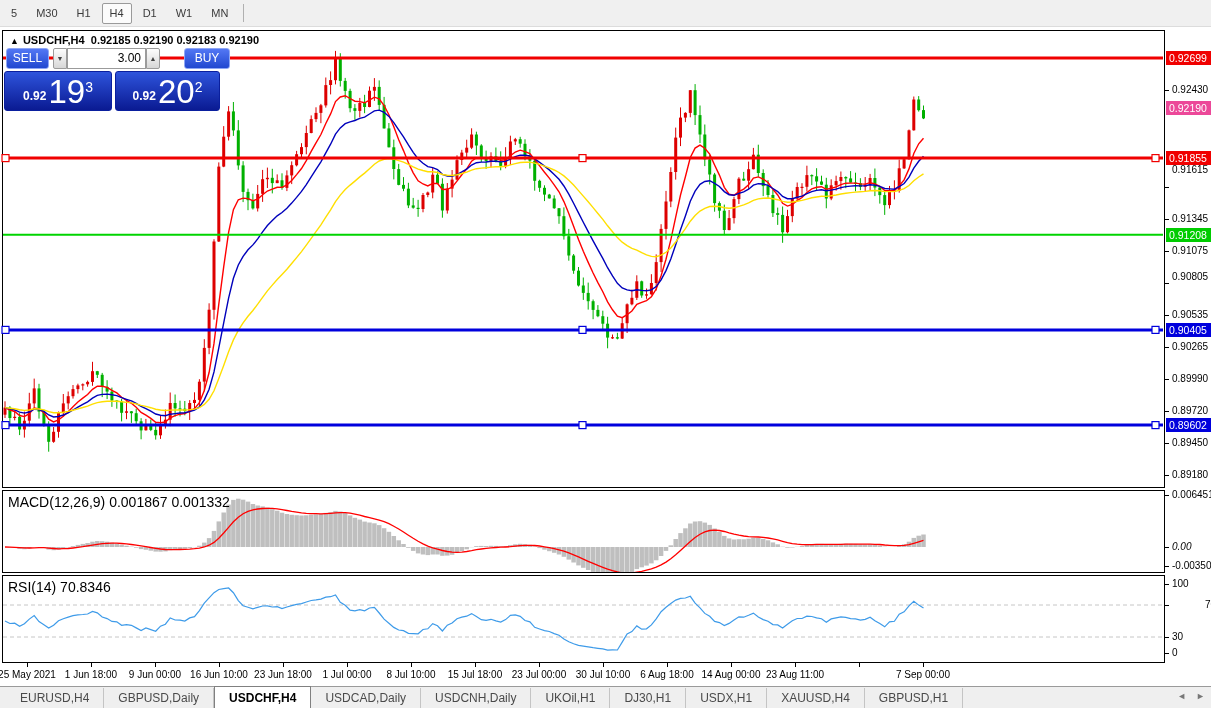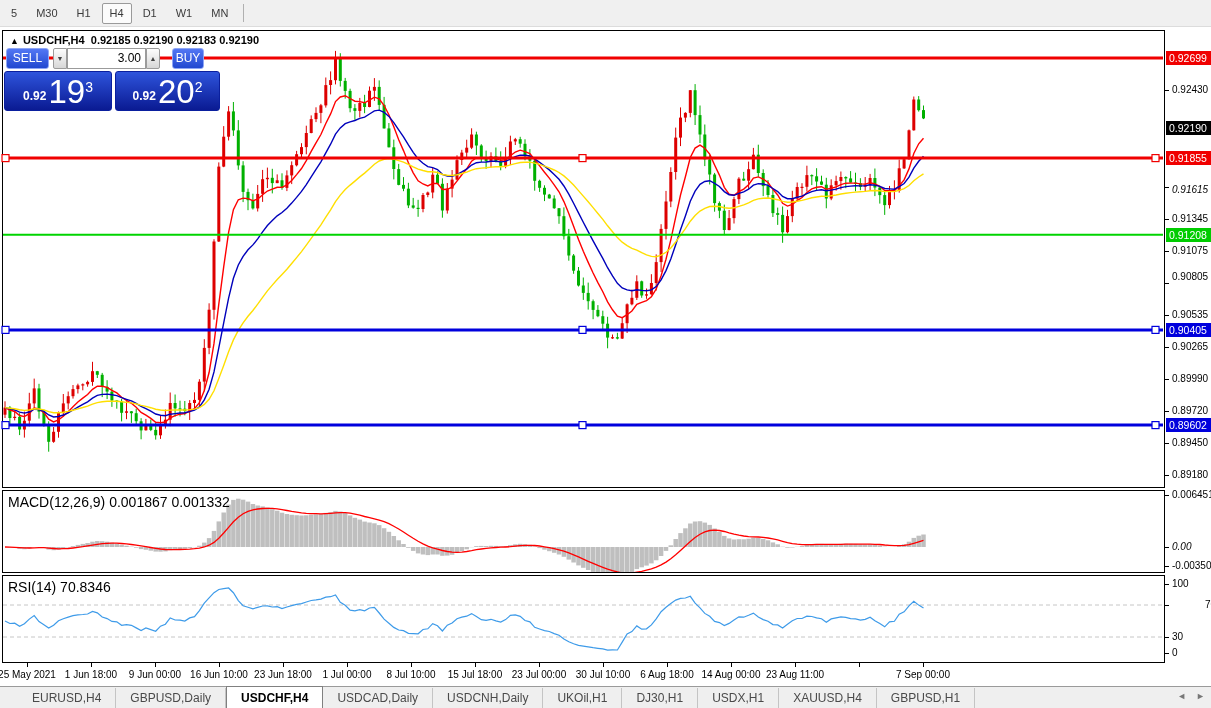--- a/index.html
+++ b/index.html
@@ -25,30 +25,30 @@
 
 #price-axis{position:absolute;left:1165px;top:28px;width:46px;height:635px;z-index:3}
 .tick-mark{position:absolute;left:0;width:4px;height:1px;background:#000}
 .tick-label{position:absolute;left:7px;height:14px;line-height:14px;font-size:10px;color:#000;white-space:nowrap}
 .price-box{position:absolute;left:1px;width:45px;height:14px;line-height:14px;font-size:10.5px;color:#fff;padding-left:3px;white-space:nowrap}
 
 #date-axis{position:absolute;left:0;top:663px;width:1211px;height:23px;background:#fff;z-index:3}
 .date-tick{position:absolute;top:0;width:1px;height:4px;background:#000}
 .date-label{position:absolute;top:6px;transform:translateX(-50%);font-size:10px;color:#000;white-space:nowrap}
 
-#tabbar{position:absolute;left:0;top:686px;width:1211px;height:22px;background:#efefef;border-top:1px solid #9a9a9a;display:flex;align-items:flex-end;padding-left:18px;z-index:6}
+#tabbar{position:absolute;left:0;top:686px;width:1211px;height:22px;background:#efefef;border-top:1px solid #9a9a9a;display:flex;align-items:flex-end;padding-left:6px;z-index:6}
 .tab{height:20px;line-height:20px;padding:0 14px;font-size:12px;color:#4a4a4a;border-right:1px solid #c4c4c4;white-space:nowrap}
 .tab.active{background:#fff;color:#000;font-weight:bold;border:1px solid #808080;border-bottom:none;height:22px;line-height:22px}
 .tab-nav{position:absolute;right:6px;top:4px;display:flex;gap:10px;font-size:9px;color:#777}
 .tab-nav span{cursor:default}
 
 #trade-widget{position:absolute;left:4px;top:47px;width:218px;height:65px;z-index:5}
 .tw-btn{position:absolute;top:1px;height:21px;background:linear-gradient(#5377f4,#2148d0);border:1px solid #8ea6f5;border-radius:3px;color:#fff;font-size:12px;text-align:center;line-height:19px}
 #sell-btn{left:2px;width:43px}
-#buy-btn{left:168px;width:32px}
+#buy-btn{left:180px;width:46px}
 .vol-btn{position:absolute;top:1px;width:14px;height:21px;background:linear-gradient(#fdfdfd,#d7d7d7);border:1px solid #9b9b9b;color:#444;font-size:7px;text-align:center;line-height:20px}
 #vol-down{left:49px;border-radius:2px 0 0 2px}
 #vol-up{left:142px;border-radius:0 2px 2px 0}
 #vol-field{position:absolute;left:63px;top:1px;width:79px;height:21px;background:#fff;border:1px solid #9b9b9b;font-size:12px;color:#000;text-align:right;padding:0 4px;line-height:19px}
 .price-panel{position:absolute;top:24px;width:105px;height:40px;background:linear-gradient(#2e54dc,#0a1a92);border:1px solid #0a1f9e;border-radius:3px;color:#fff;display:flex;align-items:flex-end;justify-content:center;padding-bottom:3px}
 #sell-panel{left:0px;width:108px}
 #buy-panel{left:111px}
 .pp-small{font-size:12px;font-weight:bold;margin:0 2px 4px 0}
 .pp-big{font-size:33px;line-height:30px}
 .pp-sup{font-size:14px;margin-bottom:12px}
@@ -711,41 +711,41 @@
     </div>
   </div>
 
   <div id="macd-label" class="ind-label">MACD(12,26,9) 0.001867 0.001332</div>
   <div id="rsi-label" class="ind-label">RSI(14) 70.8346</div>
 
   <div id="price-axis">
       <div class="tick-mark" style="top: 62px;"></div>
       <div class="tick-label" style="top: 55px;">0.92430</div>
       <div class="tick-mark" style="top: 158.564px;"></div>
-      <div class="tick-label" style="top: 155px; font-style: italic;">0.91615</div>
+      <div class="tick-label" style="top: 135px;">0.91615</div>
       <div class="tick-mark" style="top: 190.555px;"></div>
       <div class="tick-label" style="top: 183.555px;">0.91345</div>
       <div class="tick-mark" style="top: 222.545px;"></div>
       <div class="tick-label" style="top: 215.545px;">0.91075</div>
       <div class="tick-mark" style="top: 254.536px;"></div>
       <div class="tick-label" style="top: 242px;">0.90805</div>
       <div class="tick-mark" style="top: 286.526px;"></div>
       <div class="tick-label" style="top: 279.526px;">0.90535</div>
       <div class="tick-mark" style="top: 318.517px;"></div>
       <div class="tick-label" style="top: 311.517px;">0.90265</div>
       <div class="tick-mark" style="top: 351.1px;"></div>
       <div class="tick-label" style="top: 344.1px;">0.89990</div>
       <div class="tick-mark" style="top: 383.09px;"></div>
       <div class="tick-label" style="top: 376.09px;">0.89720</div>
       <div class="tick-mark" style="top: 415.081px;"></div>
       <div class="tick-label" style="top: 408.081px;">0.89450</div>
       <div class="tick-mark" style="top: 447.071px;"></div>
       <div class="tick-label" style="top: 440.071px;">0.89180</div>
       <div class="price-box" style="top: 23.128px; background: rgb(240, 0, 0);">0.92699</div>
-      <div class="price-box" style="top: 93px; background: #000000;">0.92190</div>
+      <div class="price-box" style="top: 73px; background: #ec4899;">0.92190</div>
       <div class="price-box" style="top: 123.128px; background: rgb(240, 0, 0);">0.91855</div>
       <div class="price-box" style="top: 199.787px; background: rgb(0, 204, 0);">0.91208</div>
       <div class="price-box" style="top: 294.929px; background: rgb(0, 0, 221);">0.90405</div>
       <div class="price-box" style="top: 390.071px; background: rgb(0, 0, 221);">0.89602</div>
       <div class="tick-mark" style="top: 467px;"></div>
       <div class="tick-label" style="top: 460px;">0.006451</div>
       <div class="tick-mark" style="top: 519px;"></div>
       <div class="tick-label" style="top: 512px; font-style: italic;">0.00</div>
       <div class="tick-mark" style="top: 538px;"></div>
       <div class="tick-label" style="top: 531px;">-0.003507</div>

